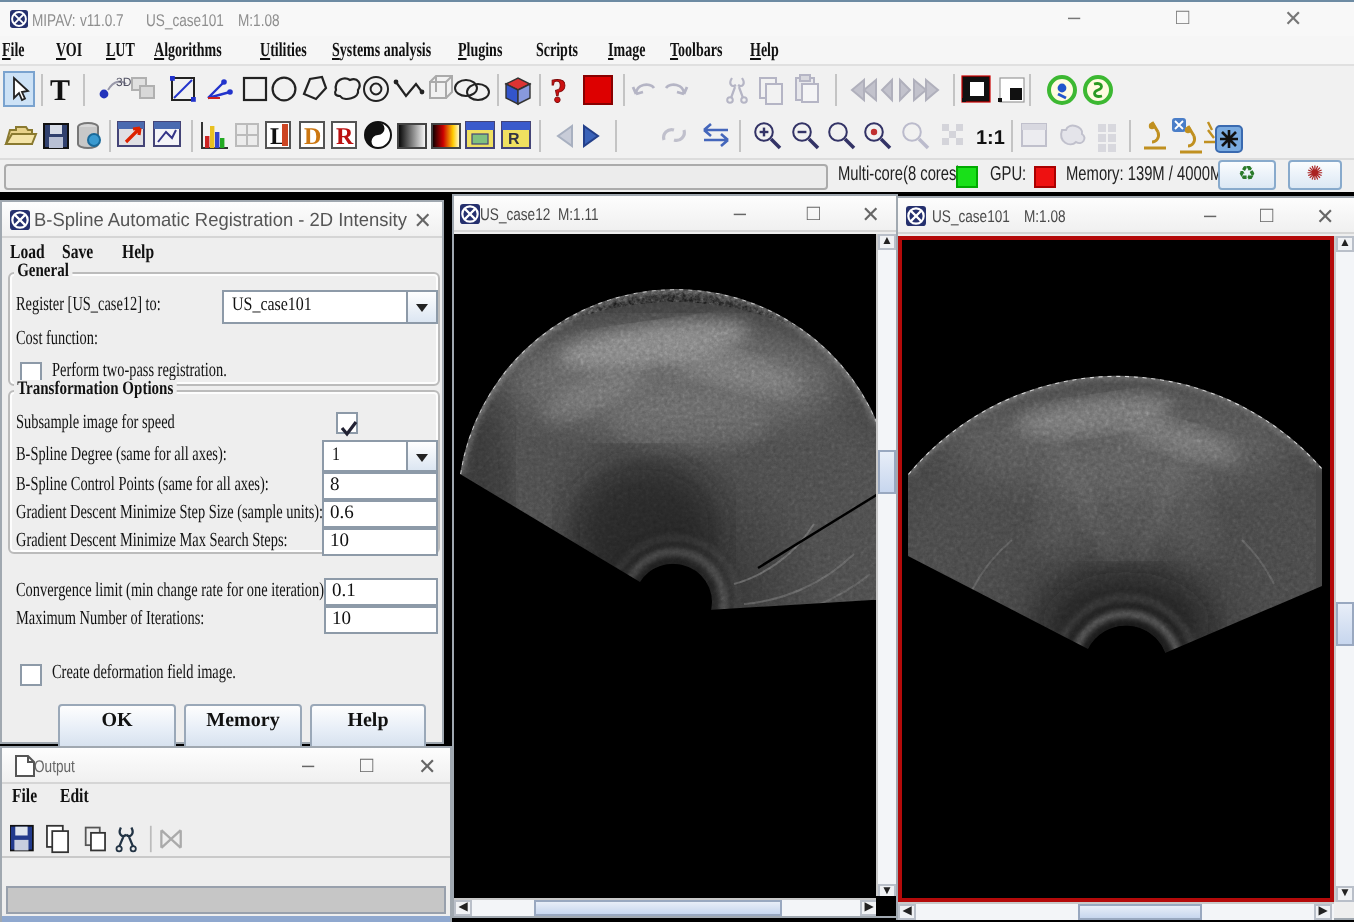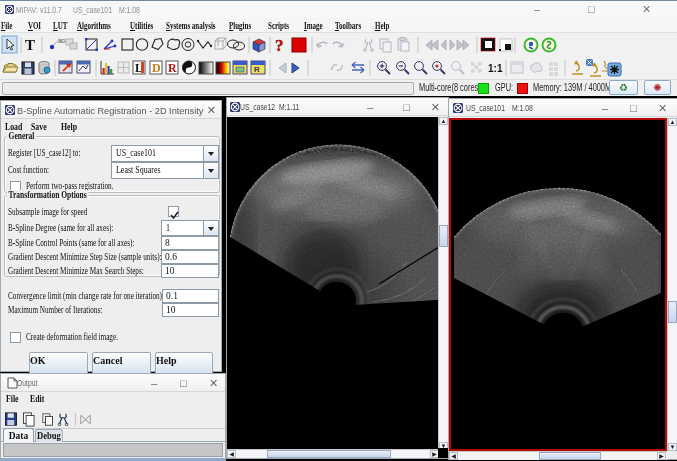--- a/index.html
+++ b/index.html
@@ -28,21 +28,21 @@
 .grp { position:absolute; left:3px; width:216px; border:1px solid #bbb; border-radius:3px; box-shadow:inset 0 0 0 1px #fdfdfd;}
 .gt { position:absolute; top:-6px; left:2px; background:#eee; padding:0 2px; font-weight:bold; font-size:9.5px; color:#111; white-space:nowrap; transform:scaleX(0.79); transform-origin:0 0;}
 .lbl { position:absolute; font-size:10px; color:#111; white-space:nowrap; transform:scaleX(0.72); transform-origin:0 0;}
 .lblb { position:absolute; font-size:9.5px; font-weight:bold; color:#111; white-space:nowrap; transform:scaleX(0.78); transform-origin:0 0;}
 .fld { position:absolute; background:#fff; border:1px solid #8d9aa8; font-size:9.5px; color:#111; padding-left:3px; line-height:12px;}
 .combo { position:absolute; background:#fff; border:1px solid #8d9aa8;}
 .combo .ctext { position:absolute; left:4px; top:2px; font-size:9.5px; color:#111; transform:scaleX(0.84); transform-origin:0 0; white-space:nowrap;}
 .combo .carr { position:absolute; right:0; top:0; bottom:0; width:15px; border-left:1px solid #8d9aa8; background:linear-gradient(#fefefe,#dce6f2); }
 .combo .carr:after { content:""; position:absolute; left:3.5px; top:6px; border:3.5px solid transparent; border-top:4.5px solid #222;}
 .cb { position:absolute; width:11px; height:11px; background:#fff; border:1px solid #8d9aa8; }
-.btn { position:absolute; height:28px; background:linear-gradient(#fefefe,#e7eef7 45%,#ccd9e8); border:1px solid #9aa8b8; border-radius:2px; font-weight:bold; font-size:10px; line-height:15px; color:#111;}
+.btn { position:absolute; height:28px; background:linear-gradient(#fefefe,#e7eef7 45%,#ccd9e8); border:1px solid #9aa8b8; border-radius:2px; font-weight:bold; font-size:10px; text-align:center; line-height:15px; color:#111;}
 
 .sbv { position:absolute; width:10px; background:#f3f5f8; border-left:1px solid #c9c9c9;}
 .sbh { position:absolute; height:9px; background:#f3f5f8; border-top:1px solid #c9c9c9;}
 .sbtn { position:absolute; width:9px; height:8px; background:#f0f2f5; border:1px solid #b9bfc9; font-size:6px; line-height:7px; text-align:center; color:#222;}
 .thumb { position:absolute; background:linear-gradient(#e8eef8,#c7d6ee); border:1px solid #99a8c0;}
 </style>
 </head>
 <body>
 
 <div class="abs" id="titlebar">
@@ -336,24 +336,20 @@
 
   <div class="grp" style="top:35px;height:57px;">
         <span class="gt">General</span>
       </div>
   <span class="lbl" style="left:7px;top:46px;">Register [US_case12] to:</span>
   <div class="combo" style="left:110px;top:44px;width:108px;height:17px;">
         <span class="ctext">US_case101</span>
         <span class="carr"></span>
       </div>
   <span class="lbl" style="left:7px;top:63px;">Cost function:</span>
-  <div class="combo" style="left:110px;top:61px;width:108px;height:17px;">
-        <span class="ctext">Least Squares</span>
-        <span class="carr"></span>
-      </div>
   <div class="cb" style="left:9px;top:80px;"></div>
   <span class="lbl" style="left:25px;top:79px;">Perform two-pass registration.</span>
 
   <div class="grp" style="top:94px;height:82px;">
         <span class="gt">Transformation Options</span>
       </div>
   <span class="lbl" style="left:7px;top:105px;">Subsample image for speed</span>
   <div class="cb" style="left:167px;top:105px;background:#fff"><svg width="11" height="11" viewBox="0 0 11 11">
           <path d="M2 5 L4.5 8 L9 2" stroke="#223" stroke-width="1.6" fill="none"></path>
         </svg></div>
@@ -371,21 +367,21 @@
 
   <span class="lbl" style="left:7px;top:189px;">Convergence limit (min change rate for one iteration):</span>
   <div class="fld" style="left:161px;top:188px;width:57px;height:14px;">0.1</div>
   <span class="lbl" style="left:7px;top:203px;">Maximum Number of Iterations:</span>
   <div class="fld" style="left:161px;top:202px;width:57px;height:14px;">10</div>
 
   <div class="cb" style="left:9px;top:231px;"></div>
   <span class="lbl" style="left:25px;top:230px;">Create deformation field image.</span>
 
   <div class="btn" style="left:28px;top:251px;width:59px;">OK</div>
-  <div class="btn" style="left:91px;top:251px;width:59px;">Cancel</div>
+  <div class="btn" style="left:91px;top:251px;width:59px;">Memory</div>
   <div class="btn" style="left:154px;top:251px;width:58px;">Help</div>
 </div>
 
 <div class="win" style="left:0;top:277px;width:226px;height:88px;border-bottom:none;">
   <div class="wtitle">
     <svg class="abs" style="left:6px;top:3px" width="11" height="12" viewBox="0 0 11 12">
           <path d="M1 1 L7 1 L10 4 L10 11 L1 11 Z" fill="#fff" stroke="#555" stroke-width="1"></path>
           <path d="M7 1 L7 4 L10 4" fill="none" stroke="#555" stroke-width="1"></path>
         </svg>
     <span class="wtext" style="left:16px;color:#666">Output</span>
@@ -406,24 +402,20 @@
       <rect x="43" y="2" width="8" height="10" fill="#eee" stroke="#555"></rect>
           <rect x="46" y="5" width="8" height="10" fill="#fff" stroke="#333"></rect>
       <path d="M63 2 C61 6 64 8 66 6 M69 2 C71 6 68 8 66 6 M64.5 7 L62 13 M67.5 7 L70 13" stroke="#234" stroke-width="1.3" fill="none"></path>
           <circle cx="62" cy="14" r="1.5" fill="none" stroke="#234"></circle>
           <circle cx="70" cy="14" r="1.5" fill="none" stroke="#234"></circle>
       <line x1="80" y1="1" x2="80" y2="16" stroke="#bbb"></line>
       <path d="M86 3.5 L97 13.5 M97 3.5 L86 13.5 M86 3.5 L86 13.5 M97 3.5 L97 13.5" stroke="#aaa" stroke-width="1.3" fill="none"></path>
     </svg>
   </div>
 
-  <div class="abs" style="left:0;top:54px;width:224px;height:14px;border-bottom:1px solid #9aa;">
-    <div class="abs" style="left:2px;top:0;width:31px;height:14px;background:#f4f6f8;border:1px solid #8d9aa8;border-bottom:none;border-radius:3px 3px 0 0;font-weight:bold;font-size:9.5px;line-height:14px;text-align:center;color:#111">Data</div>
-    <div class="abs" style="left:34px;top:1px;width:31px;height:13px;background:#dfe2e6;border:1px solid #9aa5b0;border-bottom:none;border-radius:3px 3px 0 0;font-weight:bold;font-size:9.5px;line-height:13px;text-align:center;color:#111;transform:scaleX(0.9);transform-origin:0 0">Debug</div>
-  </div>
 
   <div class="abs" style="left:2px;top:69px;width:220px;height:14px;background:#c6c6c6;border:1px solid #98a0ac;"></div>
   <div class="abs" style="left:0;top:84px;width:224px;height:4px;background:#8fa8cf;"></div>
 </div>
 
 <div class="win" style="left:226px;top:1px;width:223px;height:362px;">
   <div class="wtitle">
     <svg class="abs" style="left:3px;top:4px" width="10" height="10" viewBox="0 0 13 13">
           <rect width="13" height="13" rx="2" fill="#25306e"></rect>
           <circle cx="6.5" cy="6.5" r="5" fill="none" stroke="#fff" stroke-width="1.4"></circle>

